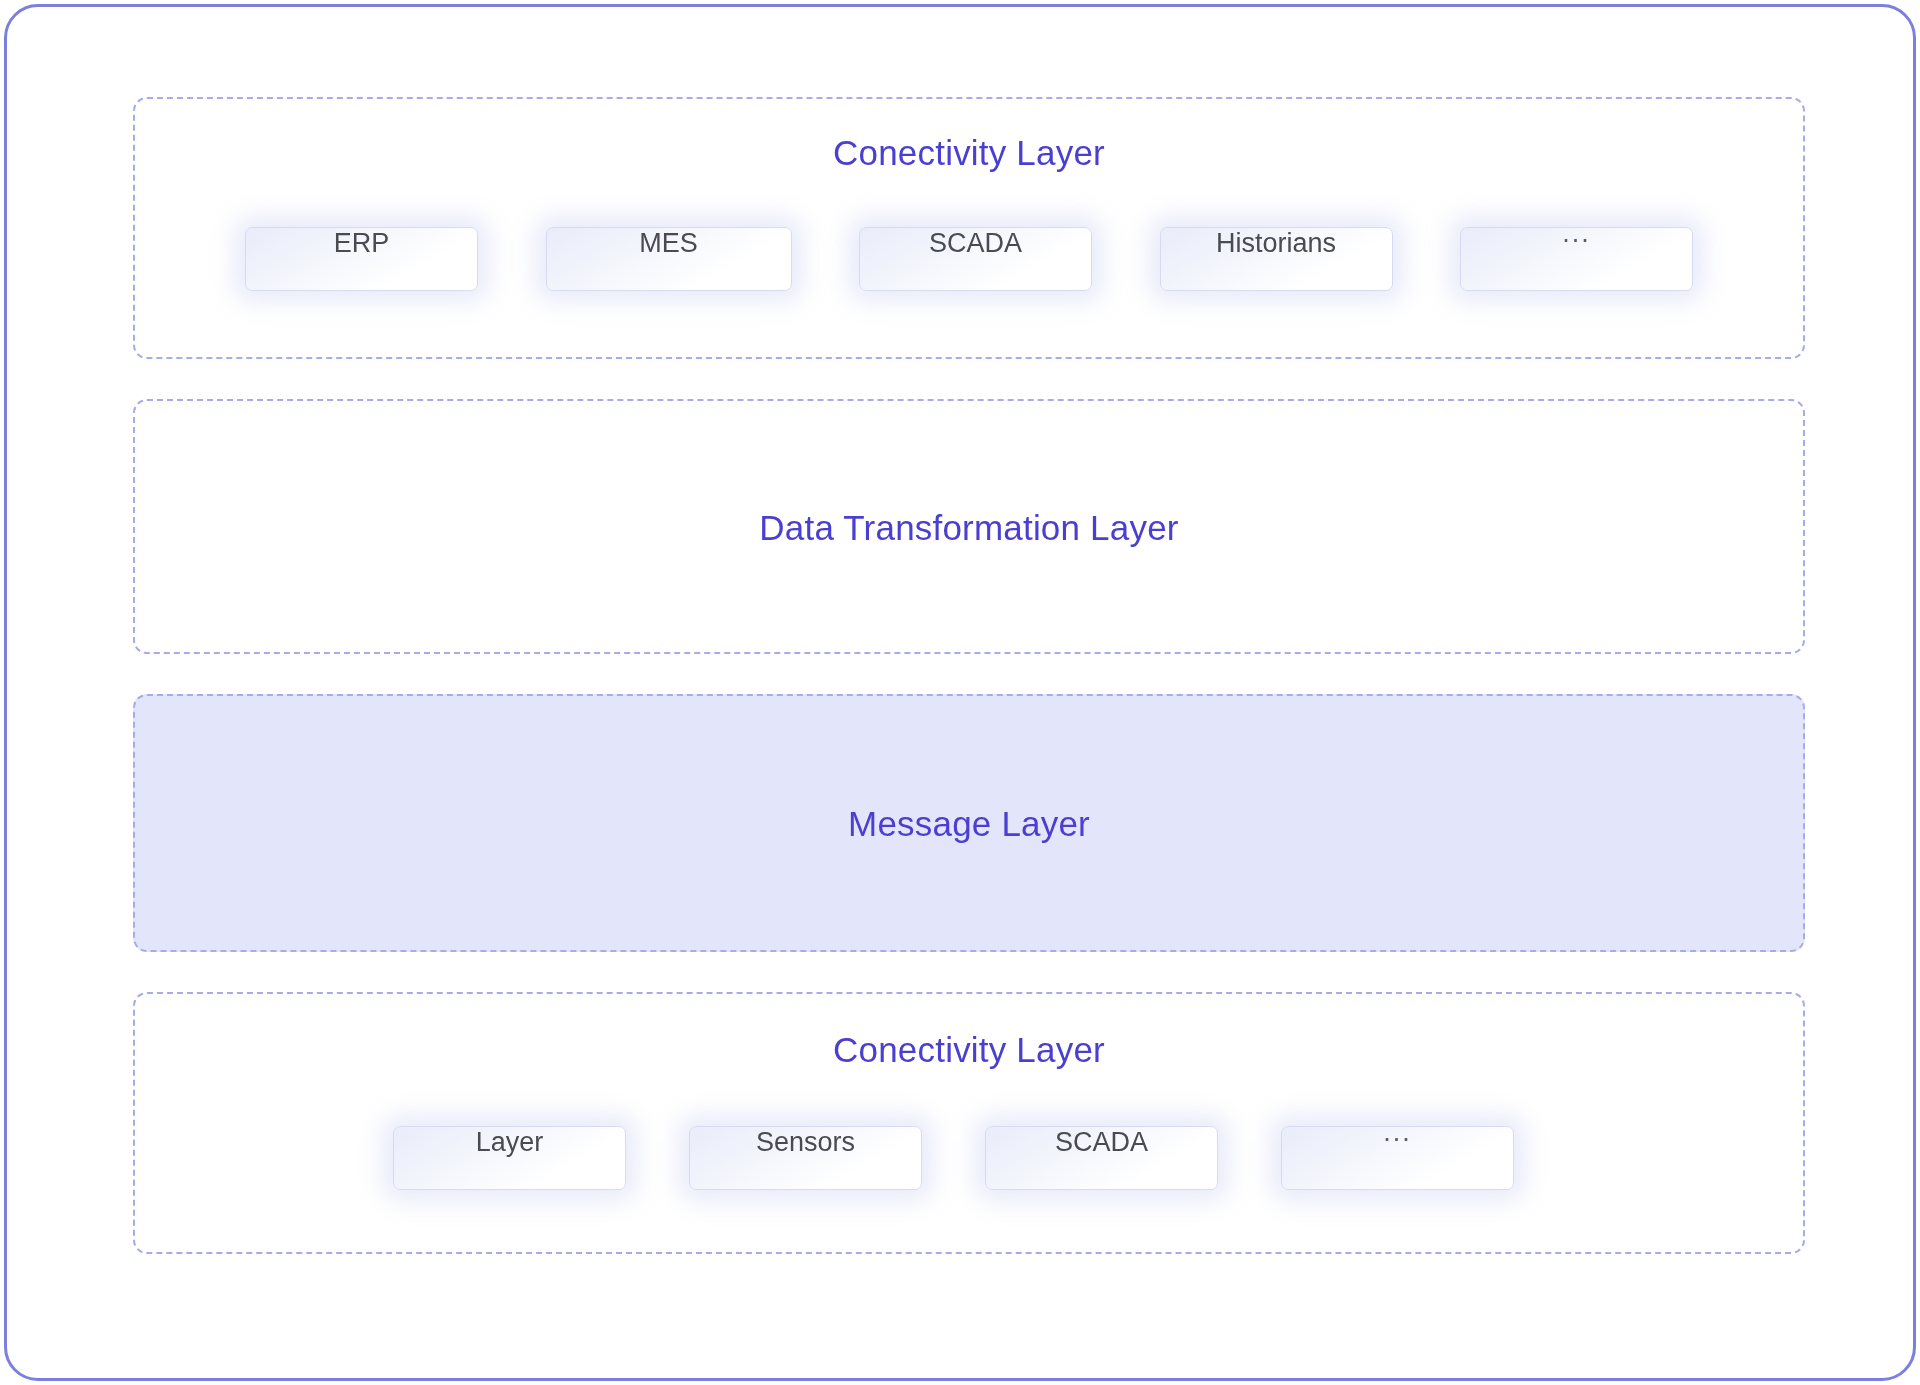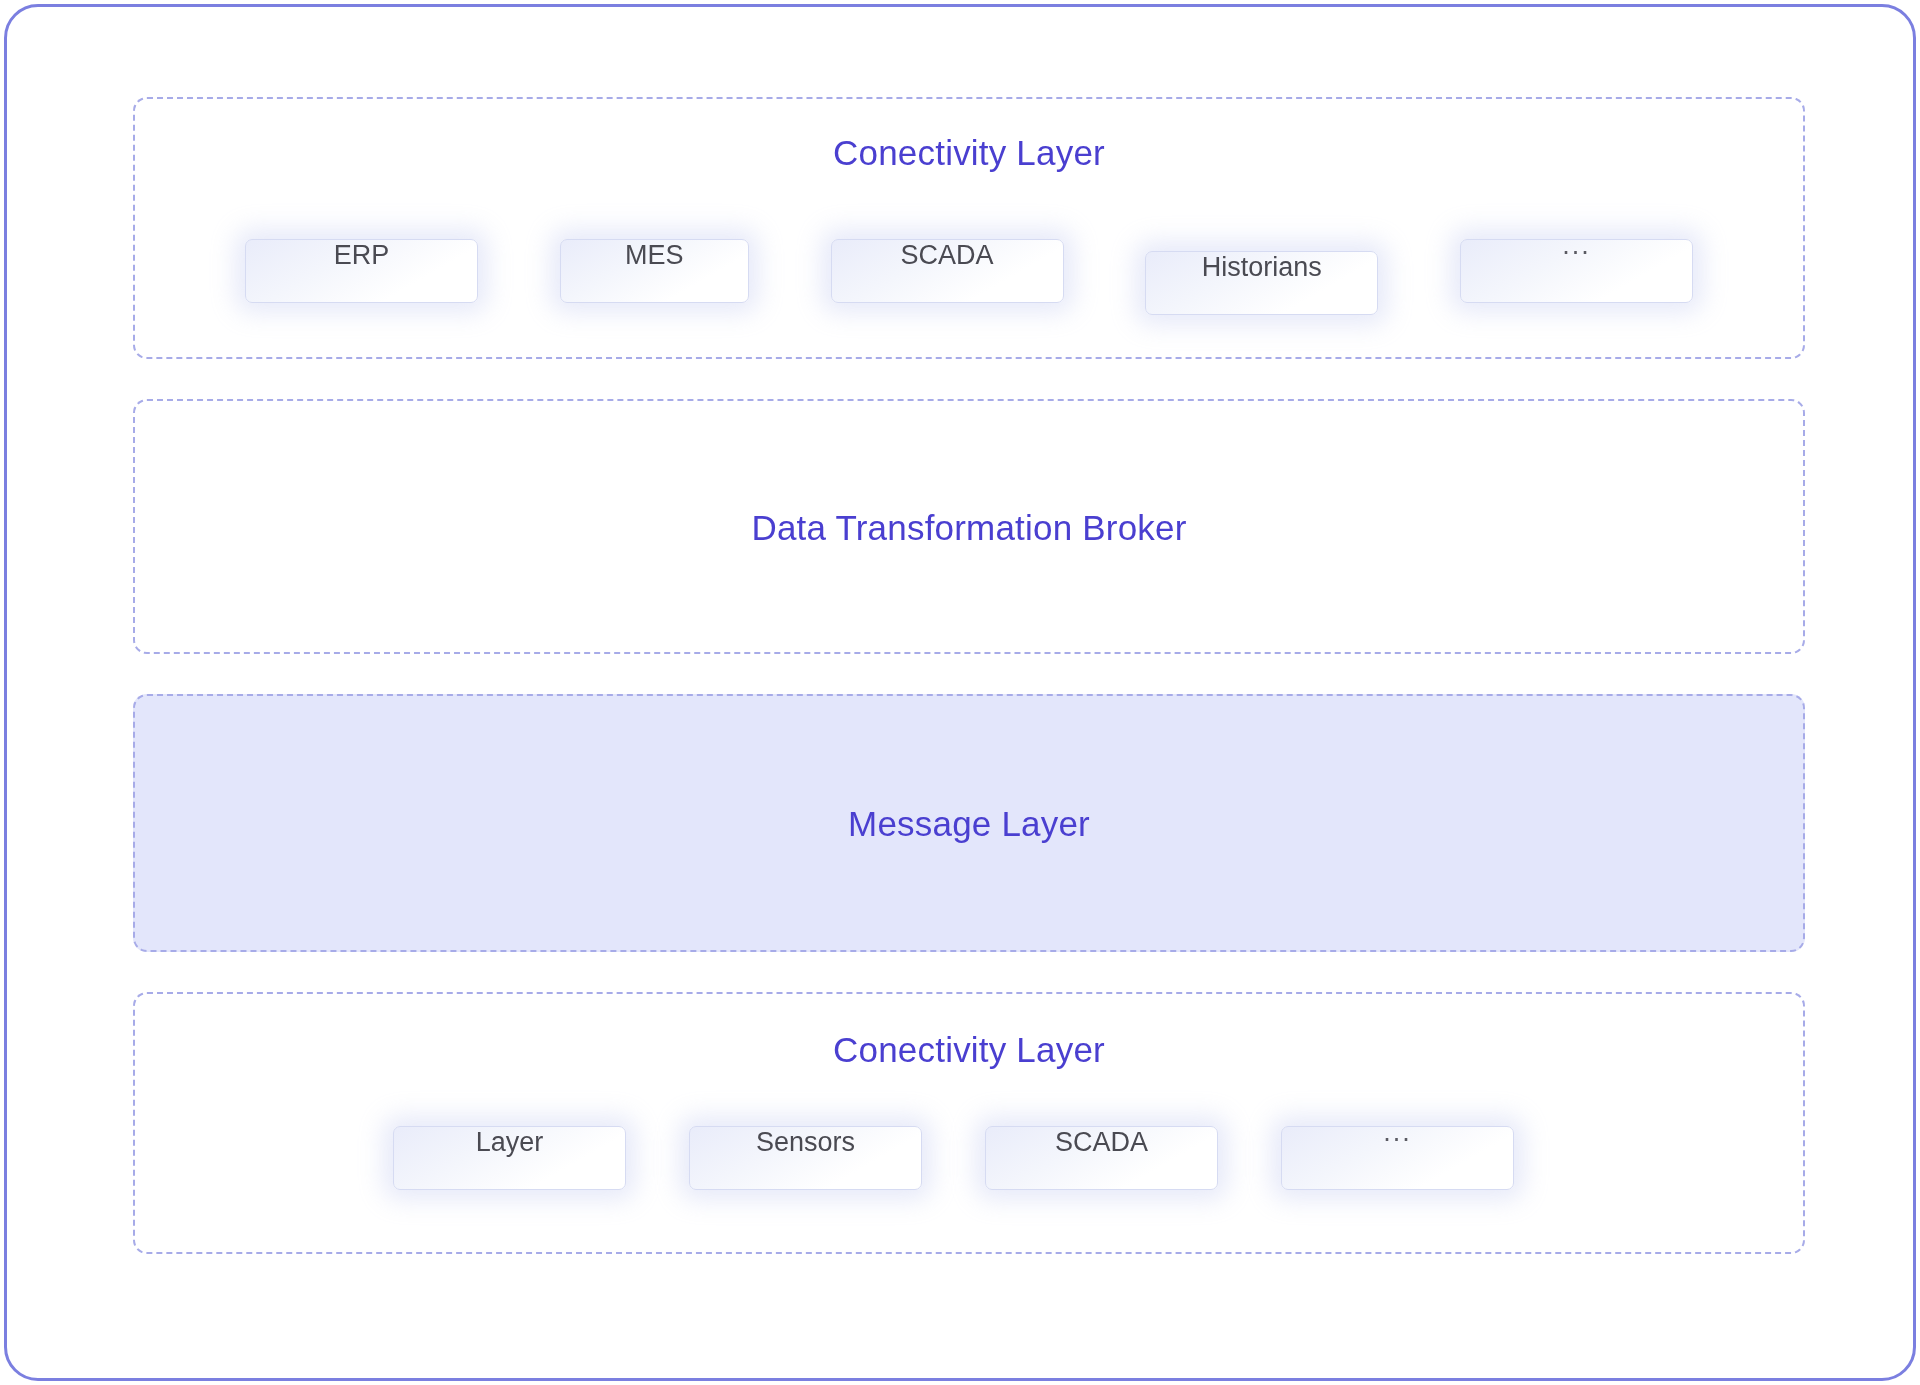--- a/index.html
+++ b/index.html
@@ -121,23 +121,23 @@
     display: flex;
     align-items: flex-start;
     justify-content: center;
     color: #4a4a52;
     font-size: 27px;
     font-weight: 400;
     white-space: nowrap;
   }
 
   .chip-w-erp       { width: 233px; }
-  .chip-w-mes       { width: 189px; }
+  .chip-w-mes       { width: 246px; }
   .chip-w-scada     { width: 233px; }
-  .chip-w-hist      { width: 233px; margin-top: 24px; }
+  .chip-w-hist      { width: 233px; }
   .chip-w-dots      { width: 233px; }
 
   .chip-w-plcs      { width: 233px; }
   .chip-w-sensors   { width: 233px; border-radius: 7px; }
   .chip-w-scada2    { width: 233px; }
   .chip-w-dots2     { width: 233px; }
 
   .chip-dots {
     color: #5a5a62;
     font-size: 27px;
@@ -167,21 +167,21 @@
           <div class="chip chip-w-hist">
             <span>Historians</span>
           </div>
           <div class="chip chip-w-dots">
             <span class="chip-dots">...</span>
           </div>
         </div>
       </section>
 
       <section class="layer layer-transform">
-        <div class="layer-title center-title">Data Transformation Broker</div>
+        <div class="layer-title center-title">Data Transformation Layer</div>
       </section>
 
       <section class="layer layer-broker">
         <div class="layer-title center-title">Message Layer</div>
       </section>
 
       <section class="layer layer-conn-bottom">
         <div class="layer-title">Conectivity Layer</div>
         <div class="chip-row chip-row-bottom">
           <div class="chip chip-w-plcs">

